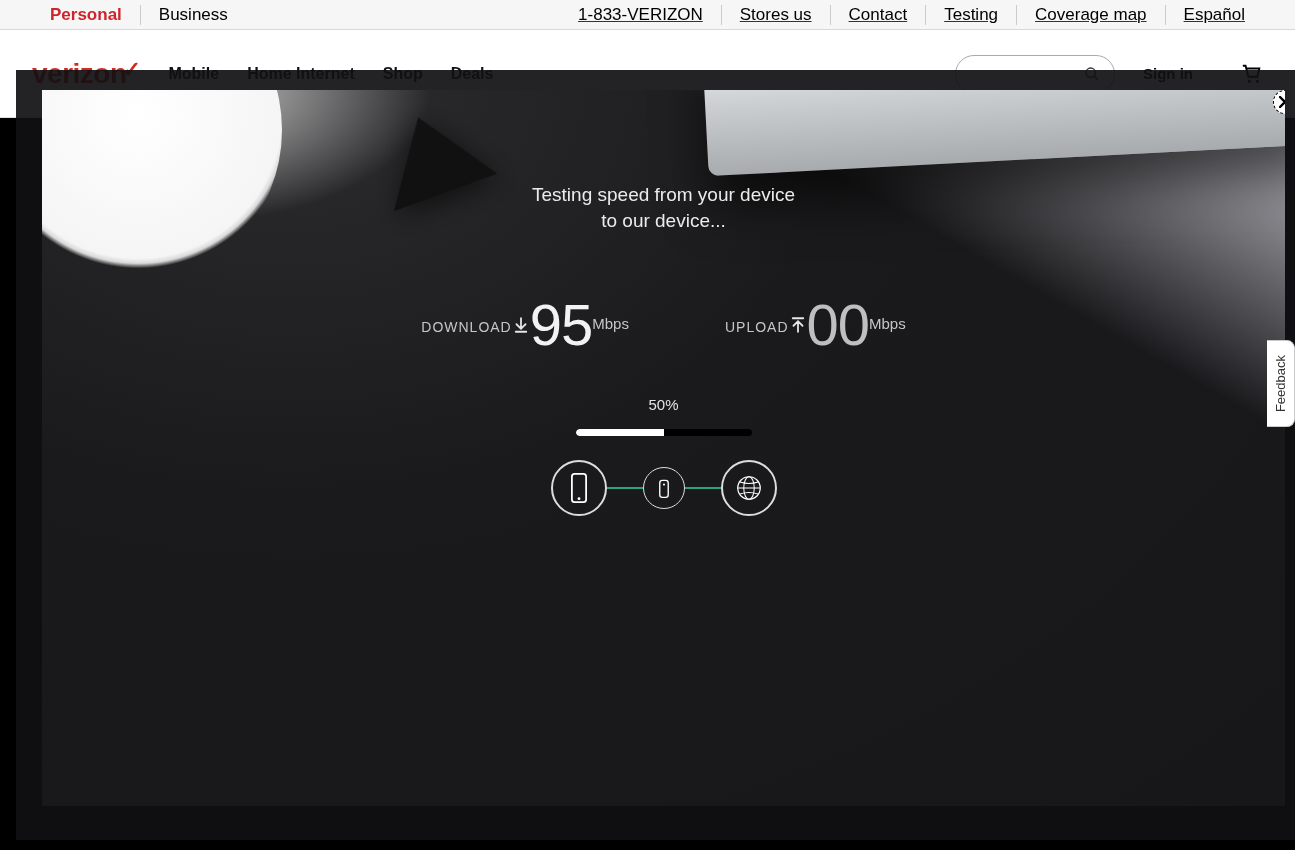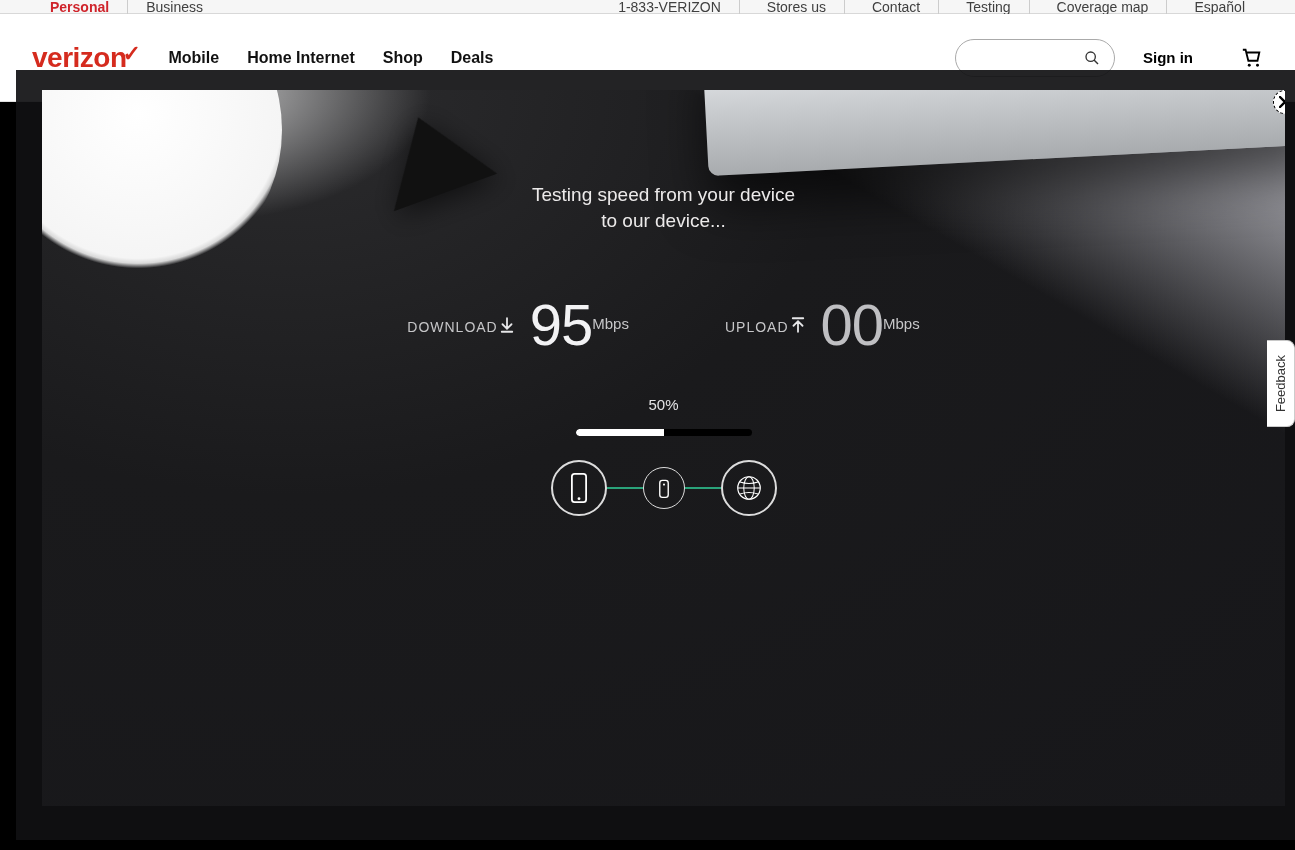--- a/index.html
+++ b/index.html
@@ -3,35 +3,35 @@
 <meta charset="utf-8">
 <style>
   * { box-sizing: border-box; margin: 0; padding: 0; }
   html, body { width: 1295px; height: 850px; font-family: Arial, Helvetica, sans-serif; overflow: hidden; }
   body { background: #000; }
 
   
   .topbar {
     background: #f6f6f6;
     border-bottom: 1px solid #d8d8d8;
-    height: 14px;
+    height: 30px;
     display: flex;
     justify-content: space-between;
     align-items: center;
     padding: 0 32px;
-    font-size: 14px;
+    font-size: 17px;
     color: #333;
   }
   .topbar-left { display: flex; align-items: center; gap: 0; }
-  .topbar-right { display: flex; align-items: center; gap: 9px; }
+  .topbar-right { display: flex; align-items: center; gap: 0; text-decoration: underline; }
   .top-link {
     padding: 0 18px;
     cursor: pointer;
     border-right: 1px solid #ccc;
-    color: #404040;
+    color: #000000;
     text-decoration: none;
   }
   .top-link:last-child { border-right: none; }
   .top-link.active { color: #cf232a; font-weight: bold; }
 
   
   .header {
     height: 88px;
     background: #fff;
     display: flex;
@@ -129,21 +129,21 @@
     position: absolute; top: 92px; left: 0; right: 0;
     display: flex; flex-direction: column; align-items: center;
     color: #e6e6e8;
   }
   .status-line { font-size: 19px; text-align: center; line-height: 1.35; color: #eceaea; }
   .cols {
     display: flex; gap: 96px; margin-top: 62px;
   }
   .col { display: flex; flex-direction: row; align-items: center; position: relative; }
   .col-label { font-size: 14px; letter-spacing: 1px; color: #c6c6c8; }
-  .col-val-row { display: flex; align-items: center; gap: 14px; margin-top: -4px; }
+  .col-val-row { display: flex; align-items: center; margin-top: -4px; }
   .col-val { font-size: 58px; font-weight: 400; color: #f2f2f4; letter-spacing: -1px; font-variant-numeric: tabular-nums; }
   .col-val.dim { color: #bfbfc2; }
   .col-unit { font-size: 15px; color: #c6c6c8; margin-top: -6px; }
 
   .percent { margin-top: 38px; font-size: 15px; color: #e2e2e4; }
   .progress {
     margin-top: 16px;
     width: 176px; height: 7px;
     background: #000;
     border-radius: 4px;

